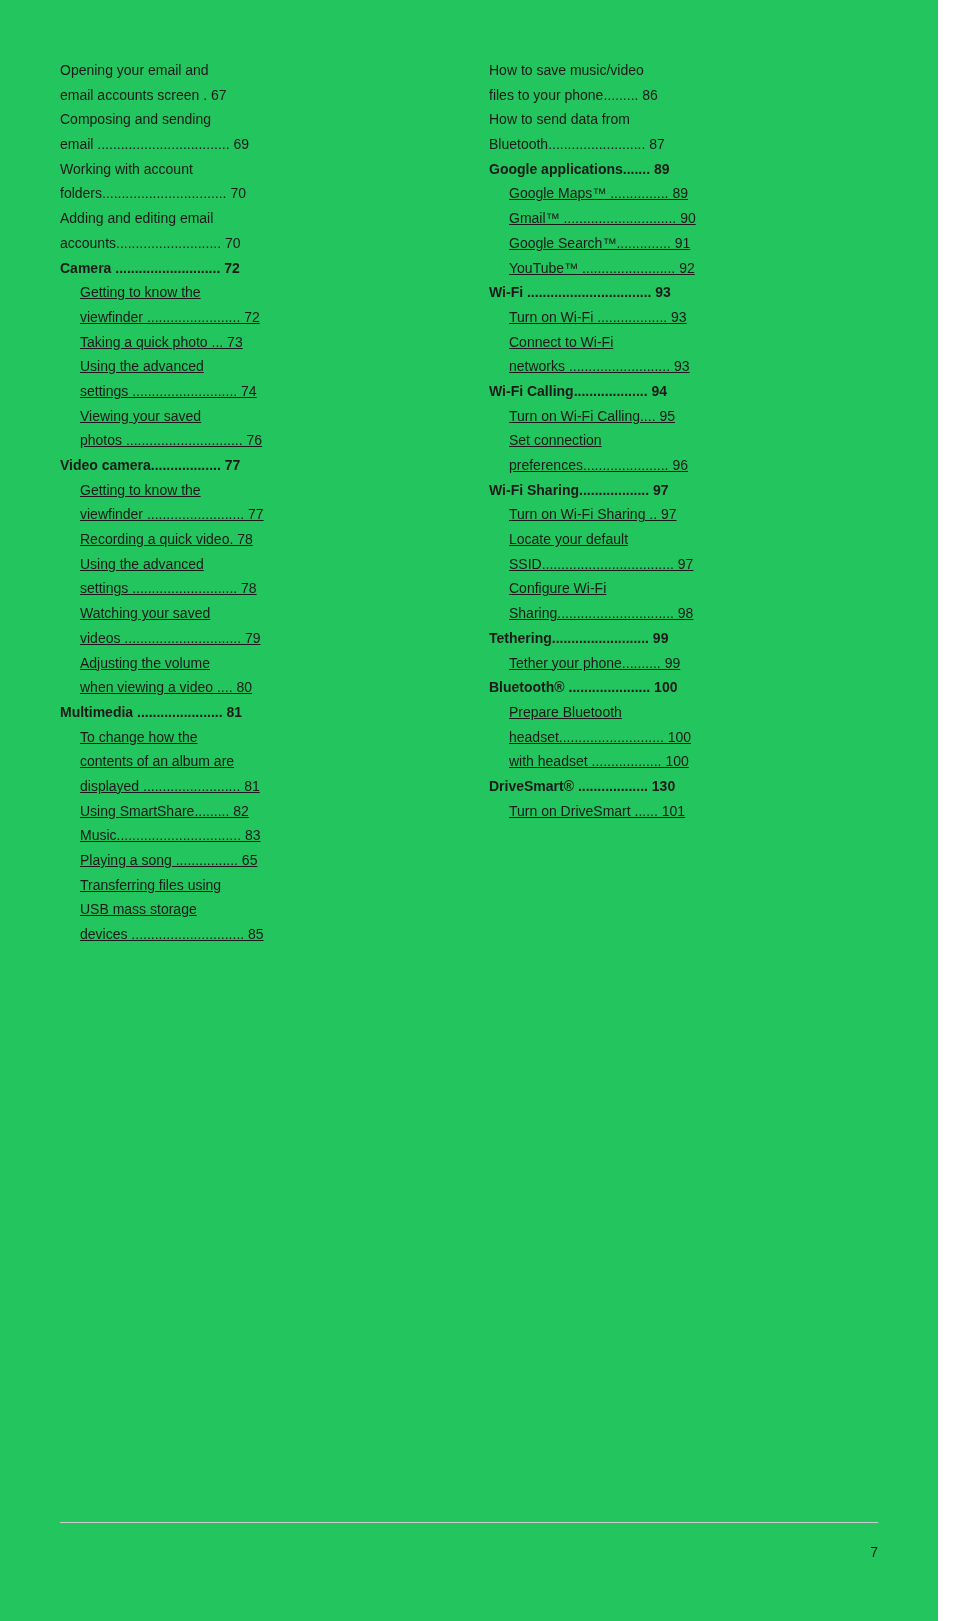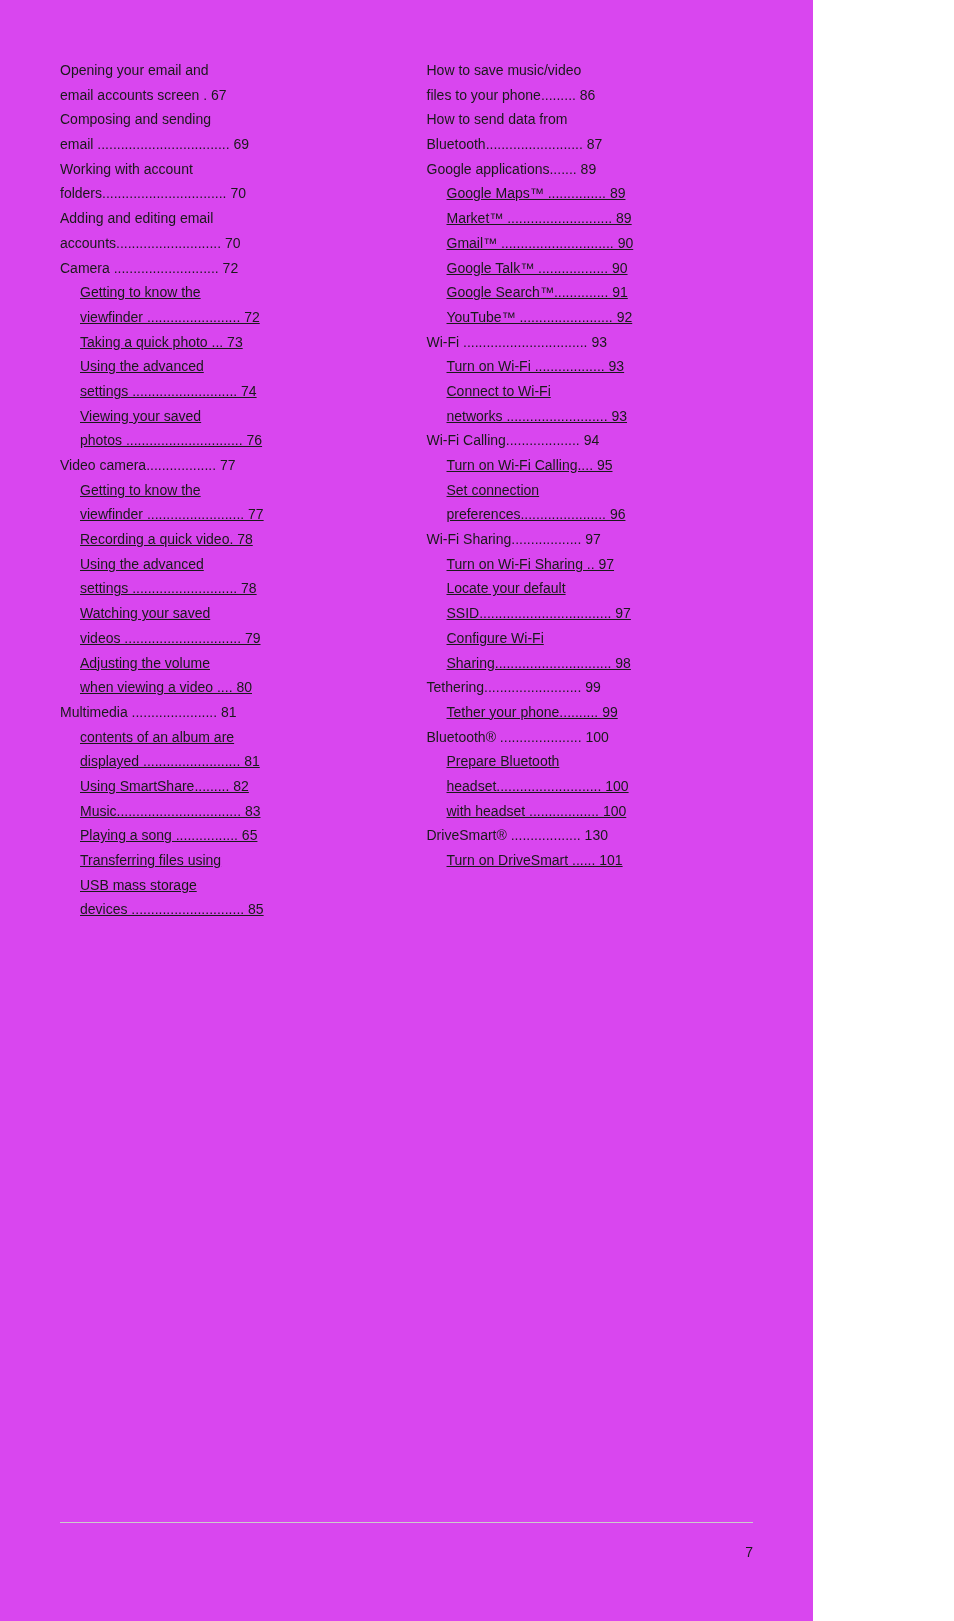--- a/index.html
+++ b/index.html
@@ -10,23 +10,23 @@
 
     body {
       background: #ffffff;
       font-family: Arial, Helvetica, sans-serif;
       width: 954px;
       min-height: 1621px;
       position: relative;
     }
 
     .page-container {
-      width: 813px;
+      width: 938px;
       min-height: 1621px;
-      background: #d946ef;
+      background: #22c55e;
       padding: 60px 60px 60px 60px;
       display: flex;
       flex-direction: column;
     }
 
     .toc-columns {
       display: flex;
       flex-direction: row;
       gap: 40px;
       flex: 1;
@@ -42,21 +42,21 @@
       margin-bottom: 3px;
     }
 
     .toc-line {
       font-size: 14px;
       color: #1a1a1a;
       line-height: 1.55;
     }
 
     .toc-line.bold {
-      font-weight: normal;
+      font-weight: bold;
       margin-top: 12px;
     }
 
     .toc-line.indented {
       padding-left: 20px;
       text-decoration: underline;
     }
 
     .page-number-container {
       text-align: right;
@@ -97,40 +97,39 @@
         <div class="toc-item"><span class="toc-line indented">Getting to know the</span></div>
         <div class="toc-item"><span class="toc-line indented">viewfinder ......................... 77</span></div>
         <div class="toc-item"><span class="toc-line indented">Recording a quick video. 78</span></div>
         <div class="toc-item"><span class="toc-line indented">Using the advanced</span></div>
         <div class="toc-item"><span class="toc-line indented">settings ........................... 78</span></div>
         <div class="toc-item"><span class="toc-line indented">Watching your saved</span></div>
         <div class="toc-item"><span class="toc-line indented">videos .............................. 79</span></div>
         <div class="toc-item"><span class="toc-line indented">Adjusting the volume</span></div>
         <div class="toc-item"><span class="toc-line indented">when viewing a video .... 80</span></div>
         <div class="toc-item"><span class="toc-line bold">Multimedia ...................... 81</span></div>
+        <div class="toc-item"><span class="toc-line indented">To change how the</span></div>
         <div class="toc-item"><span class="toc-line indented">contents of an album are</span></div>
         <div class="toc-item"><span class="toc-line indented">displayed ......................... 81</span></div>
         <div class="toc-item"><span class="toc-line indented">Using SmartShare......... 82</span></div>
         <div class="toc-item"><span class="toc-line indented">Music................................ 83</span></div>
         <div class="toc-item"><span class="toc-line indented">Playing a song ................ 65</span></div>
         <div class="toc-item"><span class="toc-line indented">Transferring files using</span></div>
         <div class="toc-item"><span class="toc-line indented">USB mass storage</span></div>
         <div class="toc-item"><span class="toc-line indented">devices ............................. 85</span></div>
       </div>
 
     <div class="toc-column" id="right-col">
     <div class="toc-item"><span class="toc-line">How to save music/video</span></div>
         <div class="toc-item"><span class="toc-line">files to your phone......... 86</span></div>
         <div class="toc-item"><span class="toc-line">How to send data from</span></div>
         <div class="toc-item"><span class="toc-line">Bluetooth......................... 87</span></div>
         <div class="toc-item"><span class="toc-line bold">Google applications....... 89</span></div>
         <div class="toc-item"><span class="toc-line indented">Google Maps™ ............... 89</span></div>
-        <div class="toc-item"><span class="toc-line indented">Market™ ........................... 89</span></div>
         <div class="toc-item"><span class="toc-line indented">Gmail™ ............................. 90</span></div>
-        <div class="toc-item"><span class="toc-line indented">Google Talk™ .................. 90</span></div>
         <div class="toc-item"><span class="toc-line indented">Google Search™.............. 91</span></div>
         <div class="toc-item"><span class="toc-line indented">YouTube™ ........................ 92</span></div>
         <div class="toc-item"><span class="toc-line bold">Wi-Fi ................................ 93</span></div>
         <div class="toc-item"><span class="toc-line indented">Turn on Wi-Fi .................. 93</span></div>
         <div class="toc-item"><span class="toc-line indented">Connect to Wi-Fi</span></div>
         <div class="toc-item"><span class="toc-line indented">networks .......................... 93</span></div>
         <div class="toc-item"><span class="toc-line bold">Wi-Fi Calling................... 94</span></div>
         <div class="toc-item"><span class="toc-line indented">Turn on Wi-Fi Calling.... 95</span></div>
         <div class="toc-item"><span class="toc-line indented">Set connection</span></div>
         <div class="toc-item"><span class="toc-line indented">preferences...................... 96</span></div>

